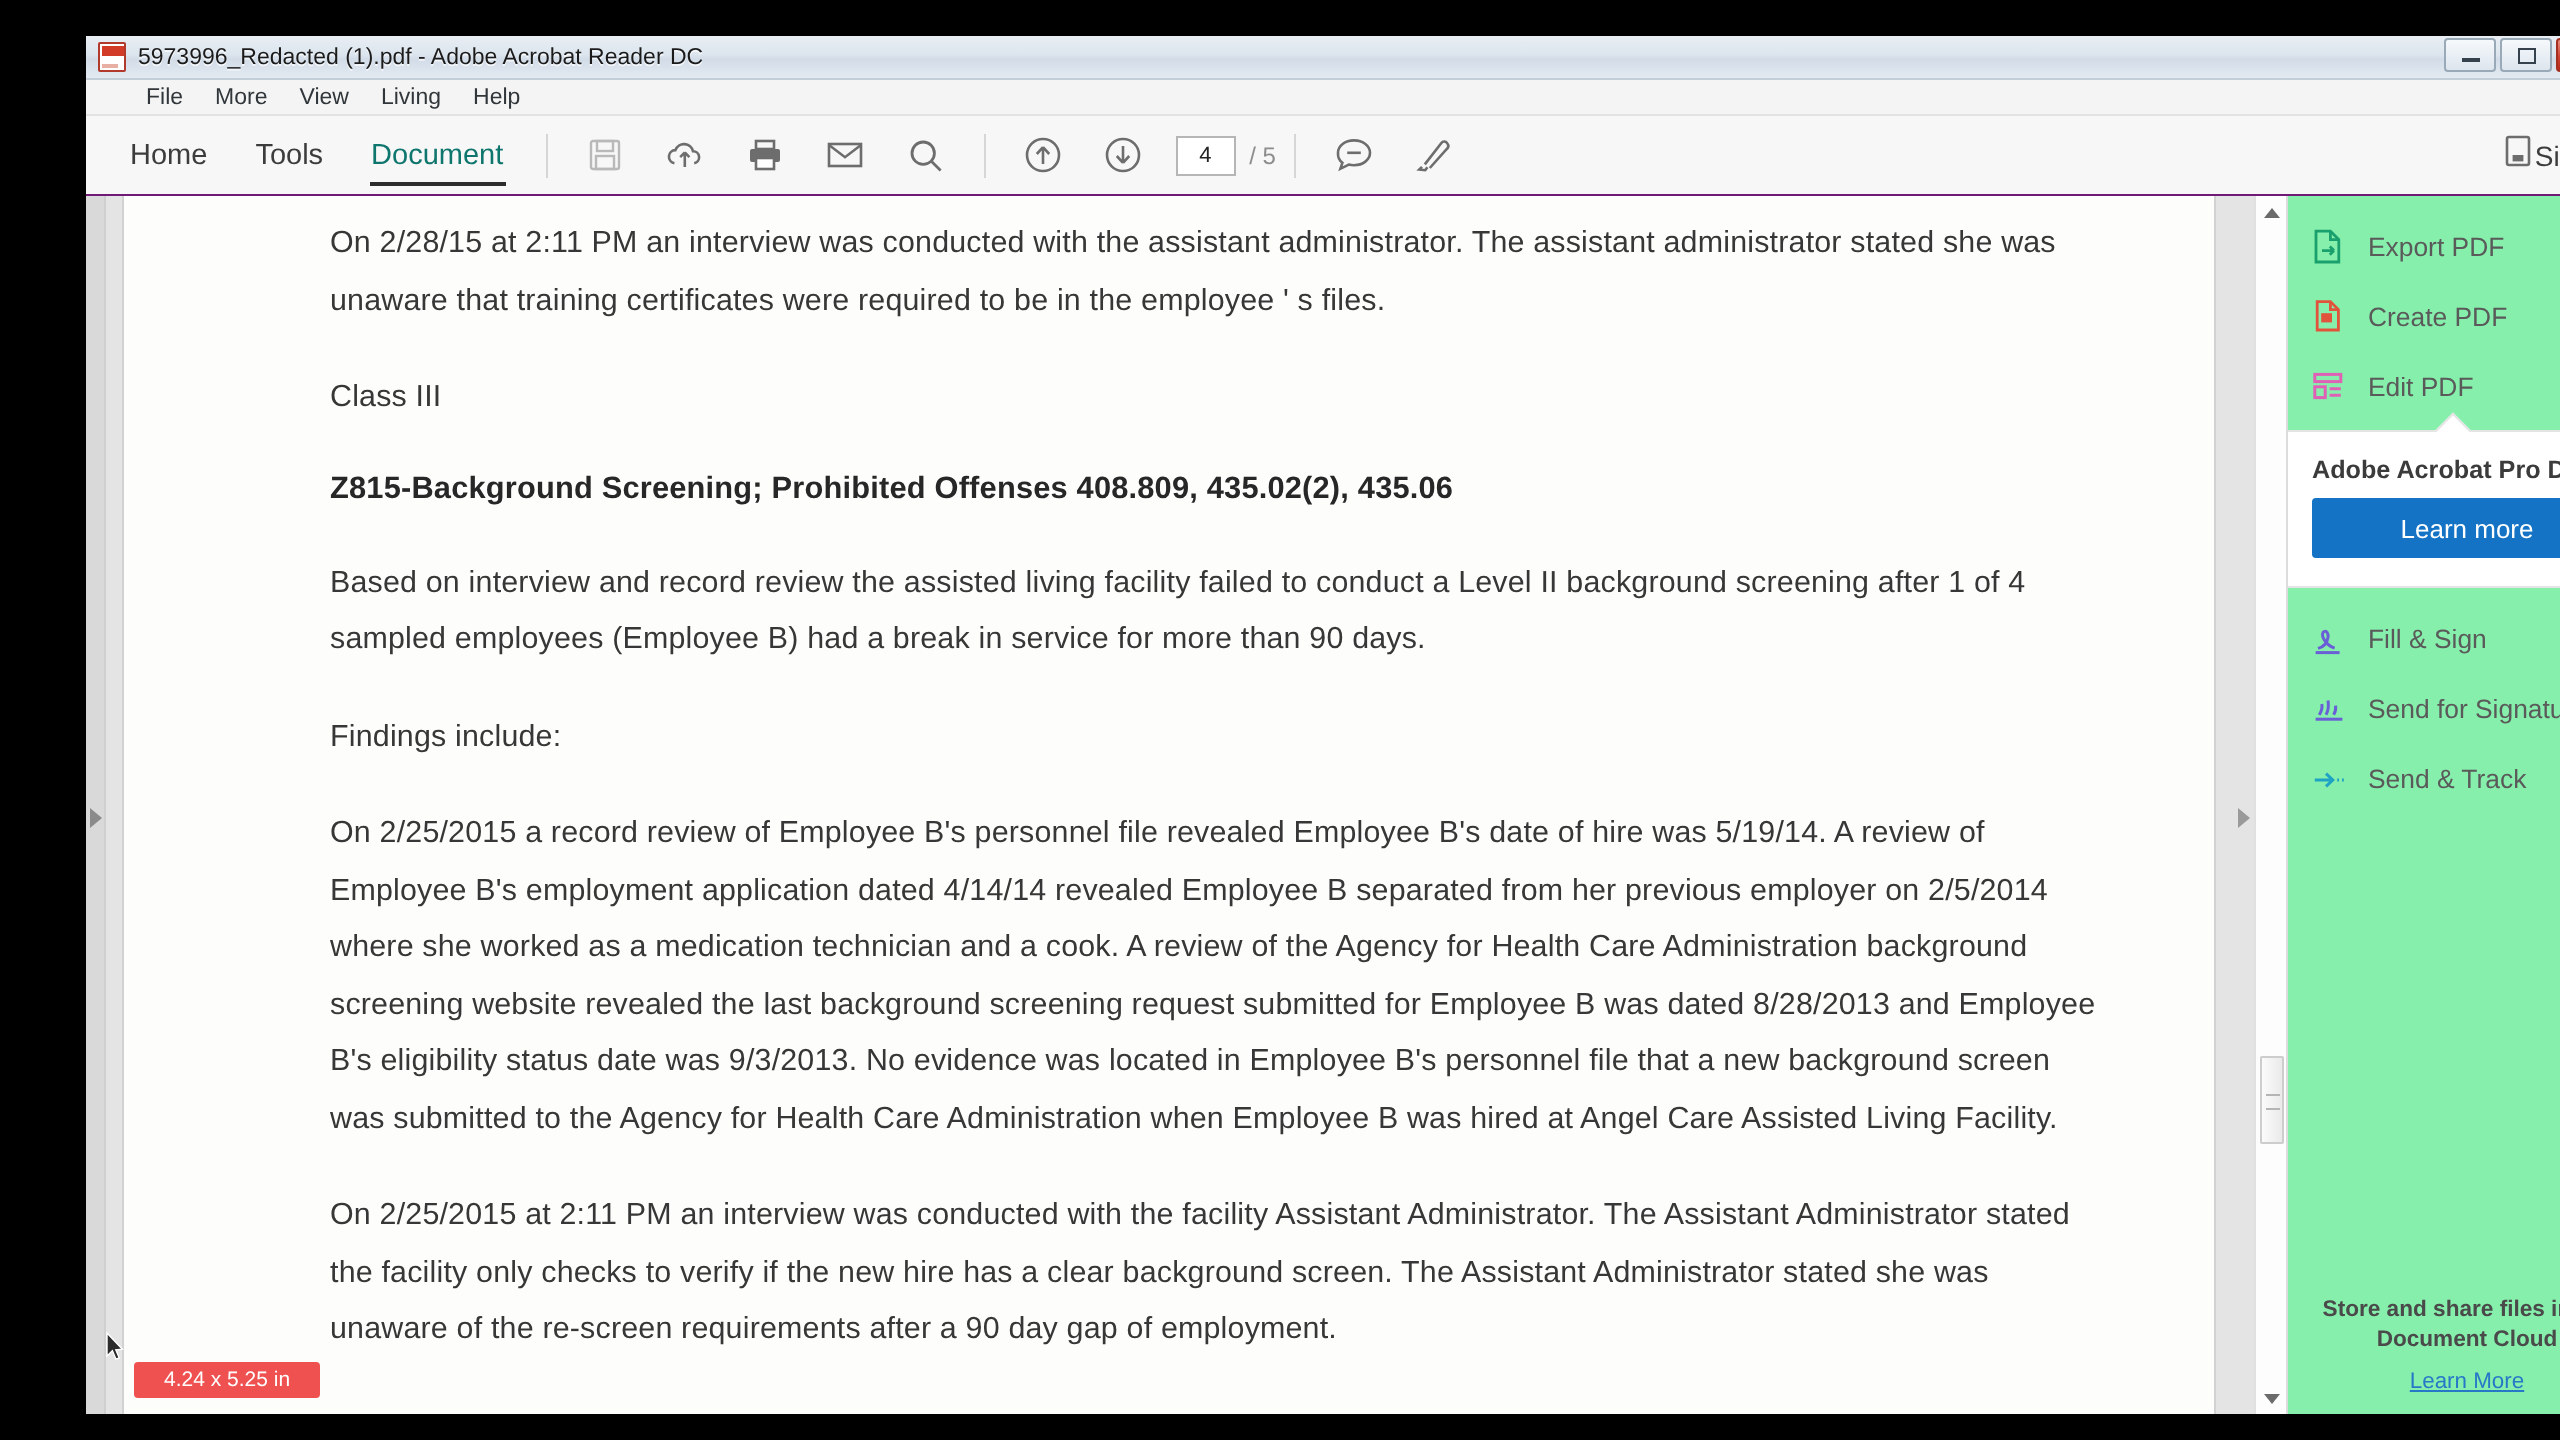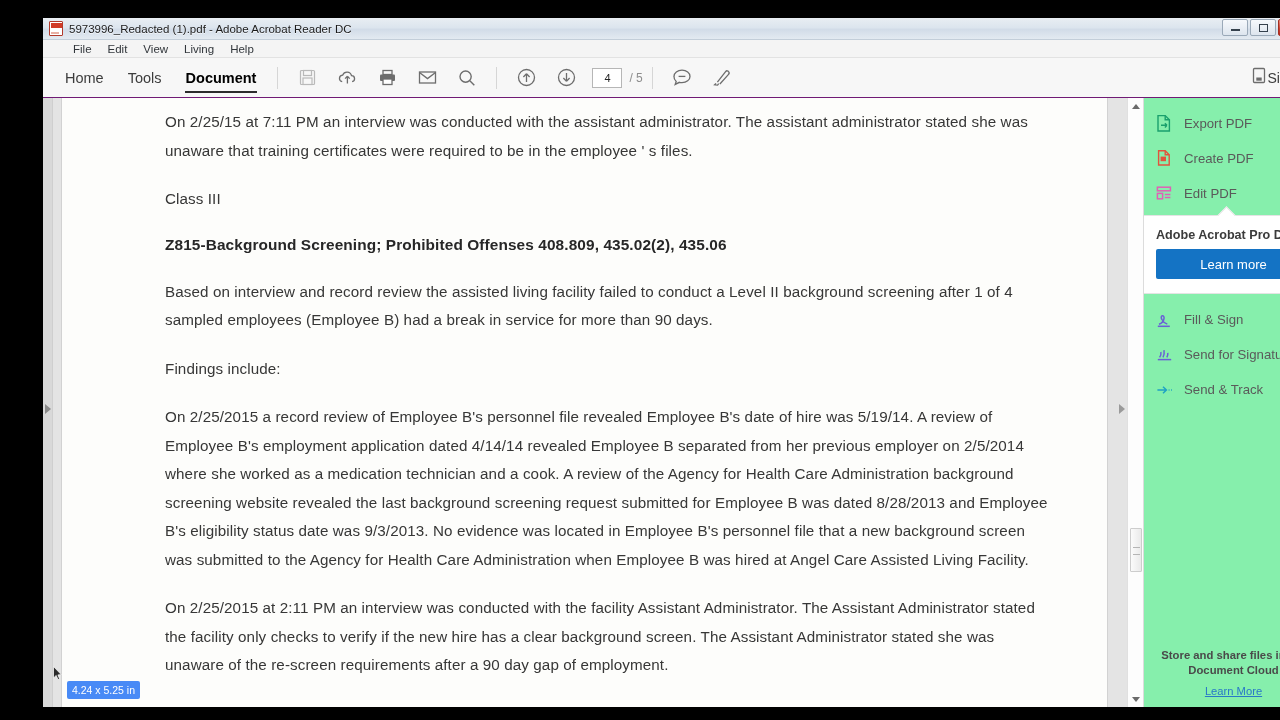--- a/index.html
+++ b/index.html
@@ -71,21 +71,21 @@
 
   
   .toolbar {
     height:40px; background:#f7f7f7; border-bottom:1px solid #701a75;
     display:flex; align-items:center; padding:0 10px; position:relative;
   }
   .tb-tab {
     font-size:14.5px; color:#3c3c3c; padding:0 12px; height:40px;
     display:flex; align-items:center; position:relative; white-space:nowrap;
   }
-  .tb-tab.active { font-weight:bold; color:#000000; }
+  .tb-tab.active { font-weight:normal; color:#0f766e; }
   .tb-tab.active:after {
     content:""; position:absolute; left:11px; right:11px; bottom:5px; height:2px; background:#2c2c2c;
   }
   .tb-sep { width:1px; height:22px; background:#d6d6d6; margin:0 9px; }
   .tb-icon {
     width:30px; height:30px; margin:0 5px;
     display:flex; align-items:center; justify-content:center;
     color:#6d6d6d;
   }
   .tb-icon svg { display:block; }
@@ -205,22 +205,22 @@
 
   .cloudbox {
     position:absolute; left:0; right:0; bottom:8px; text-align:center; padding:0 14px;
   }
   .cloud-title { font-size:11.3px; font-weight:bold; color:#4a4a4a; line-height:15px; }
   .cloud-link { font-size:11.2px; color:#2878c8; margin-top:7px; display:inline-block; }
 
   
   .sizebadge {
     position:absolute; left:14px; bottom:8px;
-    background:#3b82f6; color:#fff; font-size:10.5px;
-    padding:3px 5px; border-radius:2px; white-space:nowrap;
+    background:#ef4444; color:#fff; font-size:10.5px;
+    padding:3px 15px; border-radius:2px; white-space:nowrap;
     opacity:.93; z-index:50;
   }
   
   .cursor { position:absolute; left:0px; top:568px; width:9px; height:15px; z-index:60; }
 </style>
 </head>
 <body>
 
 <div id="app">
 
@@ -237,21 +237,21 @@
           </div>
         <div class="winbtn">
             <span class="glyph-res"></span>
           </div>
         <div class="winbtn close">✕</div>
       </div>
     </div>
 
     <div class="menubar">
       <div class="menu-item">File</div>
-      <div class="menu-item">Edit</div>
+      <div class="menu-item">More</div>
       <div class="menu-item">View</div>
       <div class="menu-item">Living</div>
       <div class="menu-item">Help</div>
       <div class="menu-x">×</div>
     </div>
 
     <div class="toolbar">
       <div class="tb-tab">Home</div>
       <div class="tb-tab">Tools</div>
       <div class="tb-tab active">Document</div>
@@ -336,21 +336,21 @@
 
     <div class="body">
 
       <div class="leftstrip">
         <div class="arrow"></div>
       </div>
 
       <div class="docarea">
         <div class="page">
           <div class="doc-inner scan">
-            <p>On 2/25/15 at 7:11 PM an interview was conducted with the assistant administrator. The assistant administrator stated she was unaware that training certificates were required to be in the employee ' s files.</p>
+            <p>On 2/28/15 at 2:11 PM an interview was conducted with the assistant administrator. The assistant administrator stated she was unaware that training certificates were required to be in the employee ' s files.</p>
             <p class="tight">Class III</p>
             <h3>Z815-Background Screening; Prohibited Offenses 408.809, 435.02(2), 435.06</h3>
             <p>Based on interview and record review the assisted living facility failed to conduct a Level II background screening after 1 of 4 sampled employees (Employee B) had a break in service for more than 90 days.</p>
             <p>Findings include:</p>
             <p>On 2/25/2015 a record review of Employee B's personnel file revealed Employee B's date of hire was 5/19/14. A review of Employee B's employment application dated 4/14/14 revealed Employee B separated from her previous employer on 2/5/2014 where she worked as a medication technician and a cook. A review of the Agency for Health Care Administration background screening website revealed the last background screening request submitted for Employee B was dated 8/28/2013 and Employee B's eligibility status date was 9/3/2013. No evidence was located in Employee B's personnel file that a new background screen was submitted to the Agency for Health Care Administration when Employee B was hired at Angel Care Assisted Living Facility.</p>
             <p>On 2/25/2015 at 2:11 PM an interview was conducted with the facility Assistant Administrator. The Assistant Administrator stated the facility only checks to verify if the new hire has a clear background screen. The Assistant Administrator stated she was unaware of the re-screen requirements after a 90 day gap of employment.</p>
             <p style="margin-bottom:2px">Unclassified</p>
 
           </div>
         </div>

